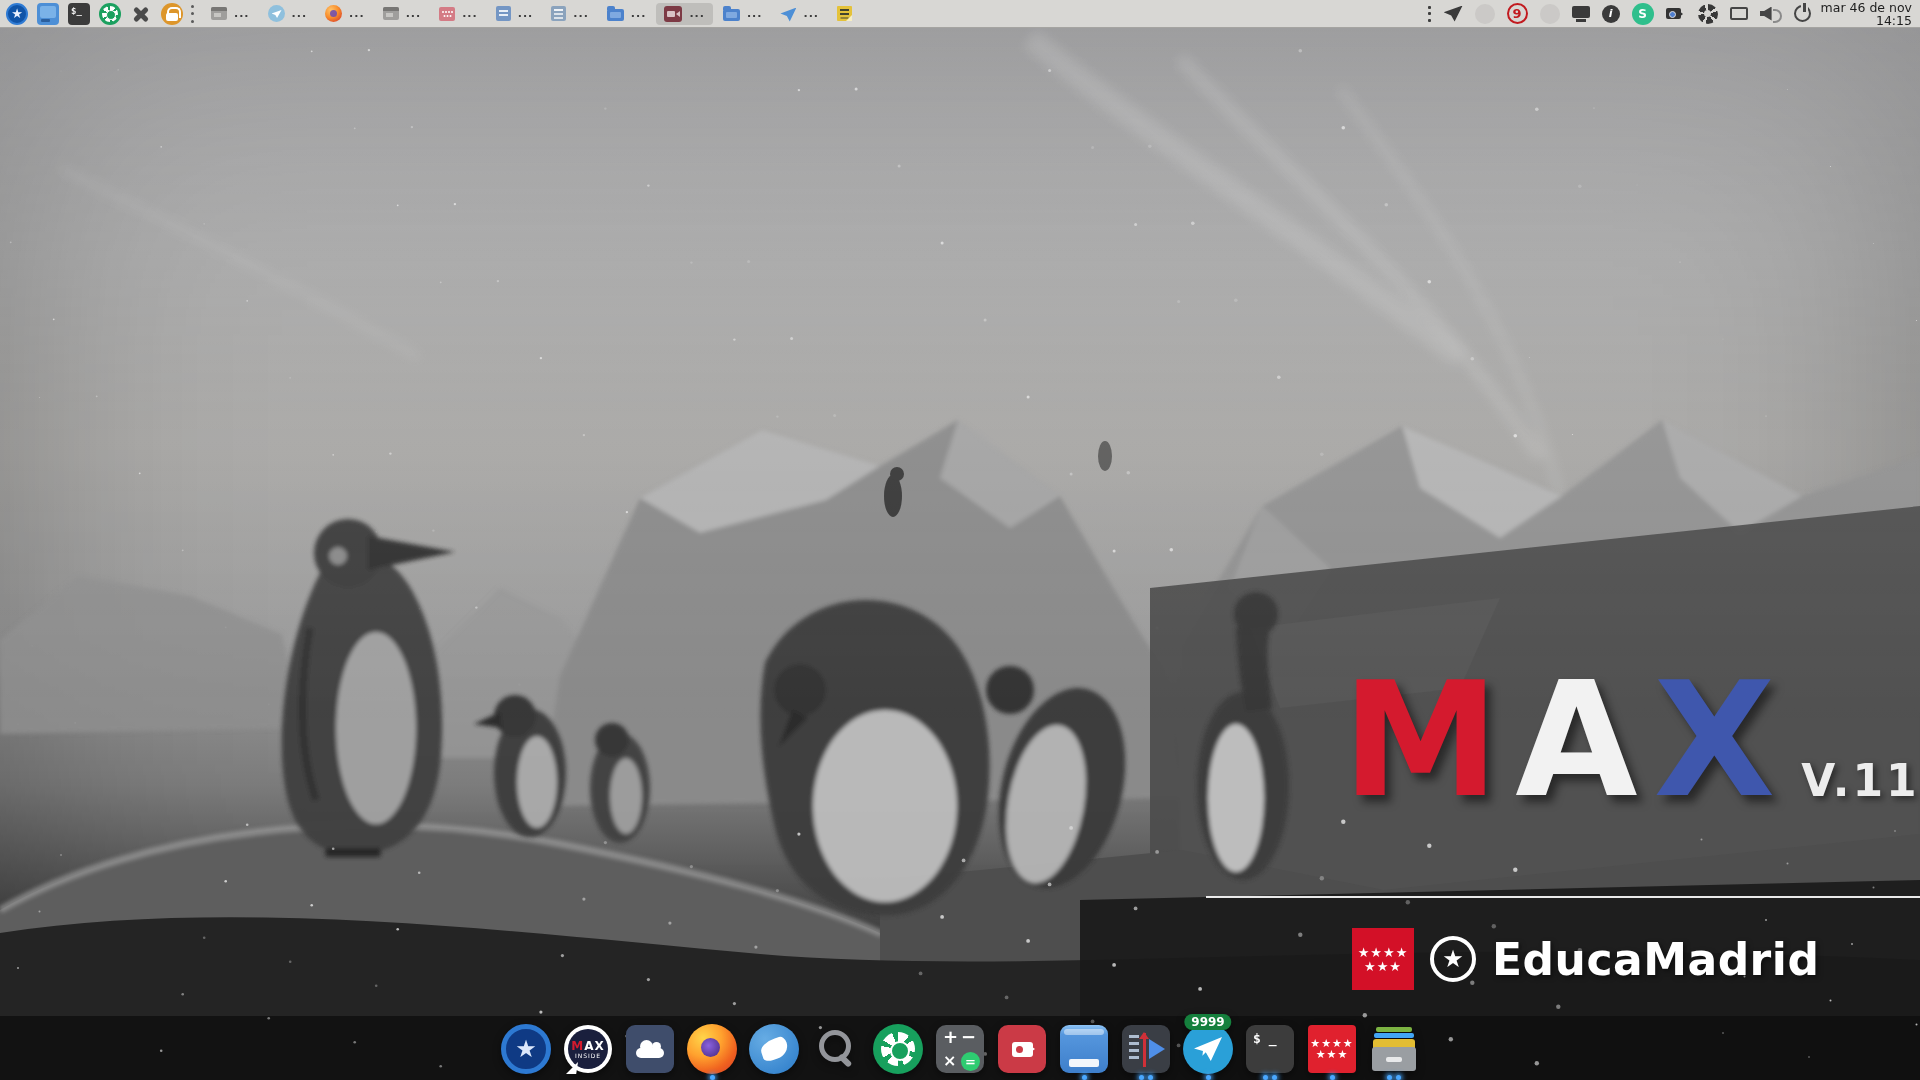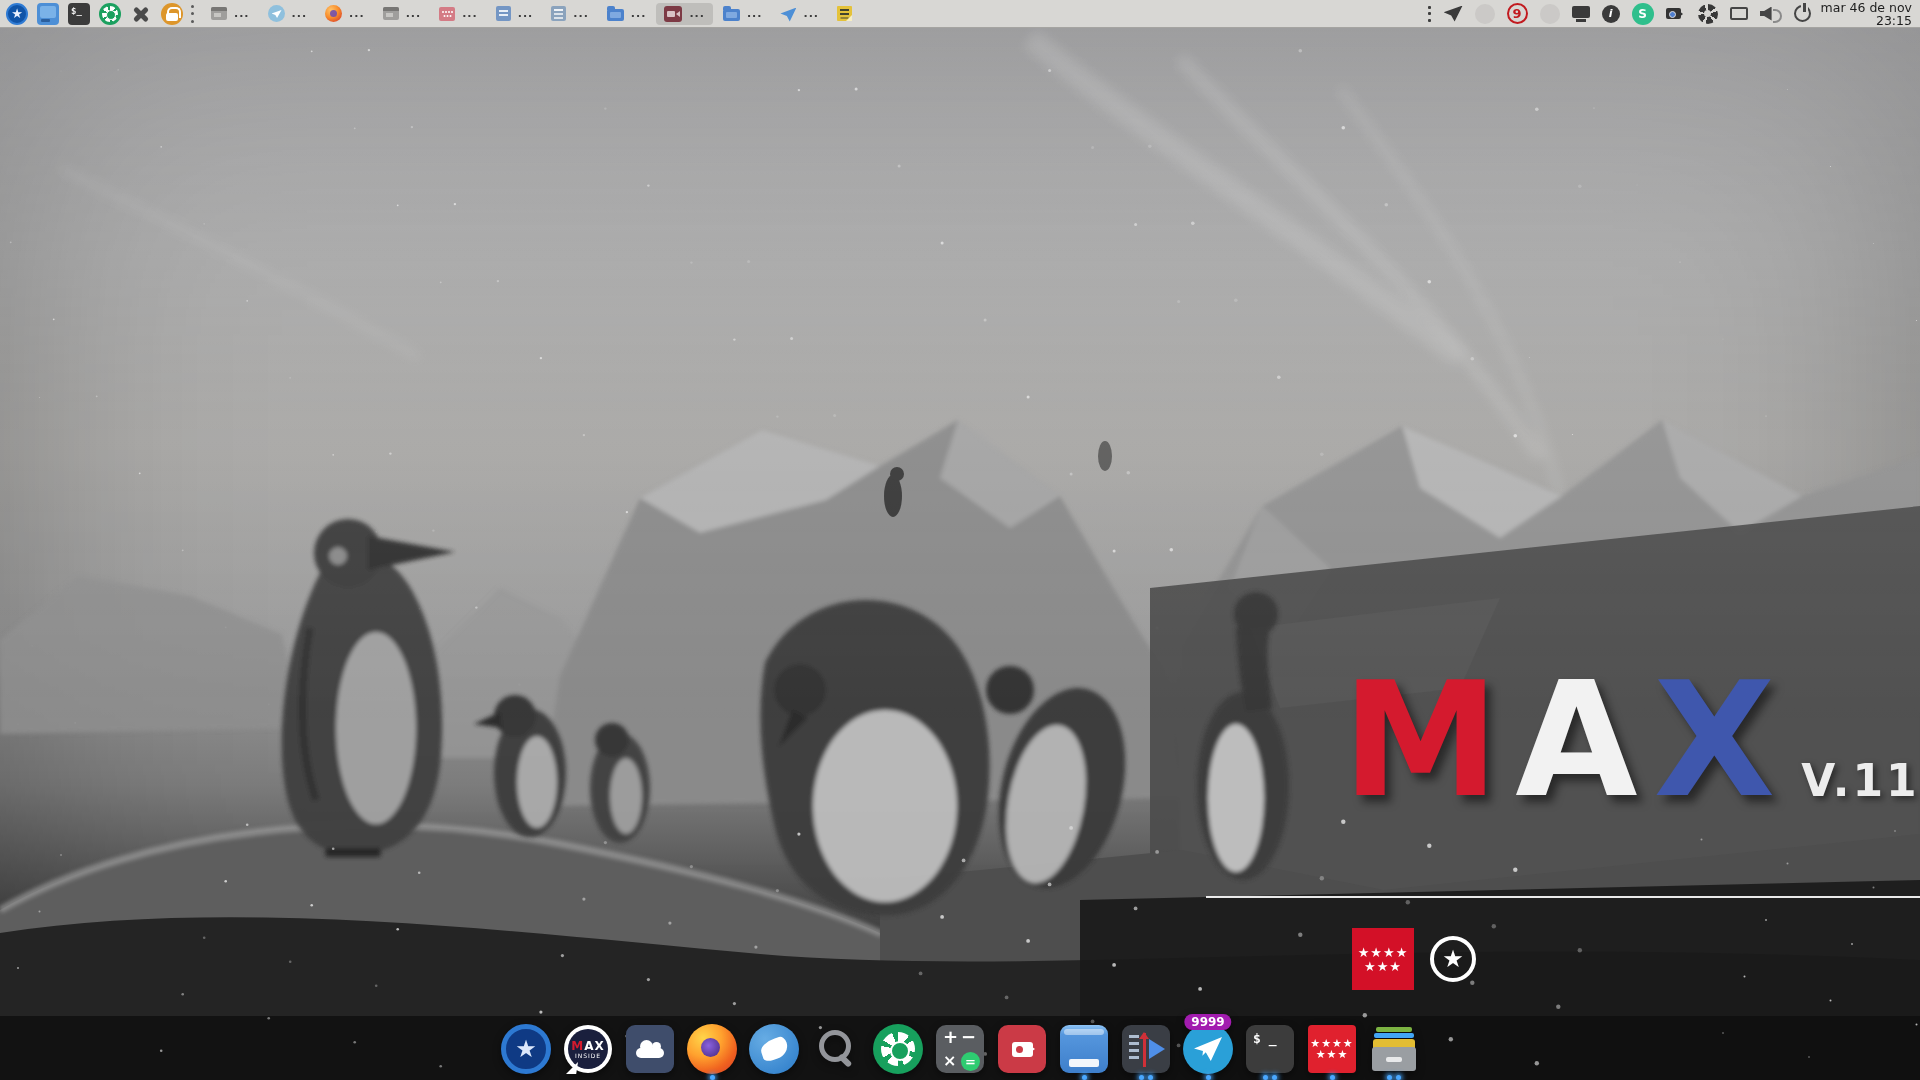--- a/index.html
+++ b/index.html
@@ -112,21 +112,21 @@
   .flag .frow { color:#fff; font-size:13px; line-height:13px; letter-spacing:1px; }
   .ed-logo { width:46px; height:46px; border:4px solid #fff; border-radius:50%; display:flex; align-items:center; justify-content:center; color:#fff; font-size:24px; }
   .ed-name { font-size:44px; font-weight:bold; color:#fff; letter-spacing:0.5px; text-shadow:2px 2px 5px rgba(0,0,0,.5); }
 
   
   .dock { position:absolute; bottom:6px; left:50%; transform:translateX(-50%); display:flex; align-items:flex-end; gap:12px; z-index:40; }
   .ditem { width:50px; height:50px; position:relative; display:flex; align-items:center; justify-content:center; cursor:pointer;
            filter:drop-shadow(0 3px 4px rgba(0,0,0,.45)); }
   .ind { position:absolute; bottom:-6px; left:50%; width:5px; height:5px; margin-left:-2.5px; border-radius:50%; background:#4aa8ff; box-shadow:0 0 5px 1.5px rgba(74,168,255,.9); }
   .ind.i1 { margin-left:-7px; } .ind.i2 { margin-left:2px; }
-  .badge { position:absolute; top:-10px; left:50%; transform:translateX(-50%); background:#a21caf; color:#fff; font-size:12px; font-weight:bold;
+  .badge { position:absolute; top:-10px; left:50%; transform:translateX(-50%); background:#15803d; color:#fff; font-size:12px; font-weight:bold;
            padding:1px 7px; border-radius:10px; line-height:14px; z-index:2; }
 
   .d-max { width:50px; height:50px; border-radius:50%; background:#0f3a84; border:5px solid #2d79d2; display:flex; align-items:center; justify-content:center; color:#dbe7fb; font-size:24px; }
   .d-maxinside { width:48px; height:48px; border-radius:50%; background:#fff; display:flex; align-items:center; justify-content:center; position:relative; }
   .d-maxinside::after { content:""; position:absolute; left:2px; bottom:-1px; width:12px; height:12px; background:#fff; clip-path:polygon(0 100%,100% 0,85% 100%); }
   .mi-disc { width:40px; height:40px; border-radius:50%; background:#1a1f3d; display:flex; flex-direction:column; align-items:center; justify-content:center; }
   .mi-l1 { font-size:12px; font-weight:bold; color:#fff; line-height:12px; letter-spacing:1px; }
   .mi-l1 b { color:#d41a2e; }
   .mi-l2 { font-size:6px; color:#fff; letter-spacing:1px; line-height:7px; }
   .d-owncloud { width:48px; height:48px; border-radius:9px; background:#3f4d6b; display:flex; align-items:center; justify-content:center; }
@@ -461,20 +461,21 @@
     <div class="divider"></div>
 
     <div class="branding">
       <div class="flag">
         <div class="frow">★★★★</div>
         <div class="frow">★★★</div>
       </div>
       <div class="ed-logo">
         <span>★</span>
       </div>
+      <div class="ed-name">EducaMadrid</div>
     </div>
   </div>
 
   <div class="topbar">
     <div class="launchers">
       <div class="lic ic-max">
           <span>★</span>
         </div>
       <div class="lic ic-desktop"></div>
       <div class="lic ic-terminal">$_</div>
@@ -555,21 +556,21 @@
       <div class="tic t-sync center">S</div>
       <div class="tic t-cam"></div>
       <div class="tic t-swirl center"></div>
       <div class="tic t-monitor"></div>
       <div class="tic t-vol"></div>
       <div class="tic t-power"></div>
     </div>
 
     <div class="clock">
       <div>mar 46 de nov</div>
-      <div>23:15</div>
+      <div>14:15</div>
     </div>
   </div>
 
   <div class="dock">
     <div class="ditem">
       <div class="d-max">
           <span>★</span>
         </div>
     </div>
     <div class="ditem">

